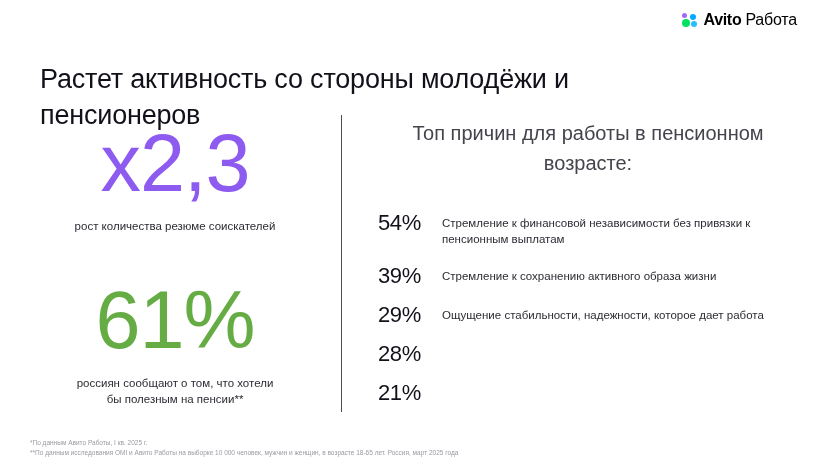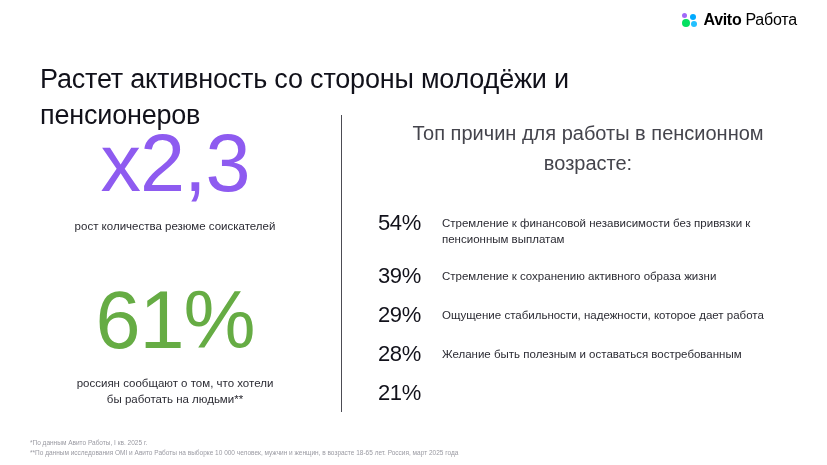--- a/index.html
+++ b/index.html
@@ -181,21 +181,21 @@
     <div class="stat-value purple">x2,3</div>
     <div class="stat-caption">
       <span>рост количества резюме соискателей</span><br>
     </div>
   </div>
 
   <div class="stat-block">
     <div class="stat-value green">61%</div>
     <div class="stat-caption">
       <span>россиян сообщают о том, что хотели</span><br>
-      <span>бы работать на людьми**</span>
+      <span>бы полезным на пенсии**</span>
     </div>
   </div>
 
 </div>
 
 <div class="right-col">
   <div class="reasons-title">Топ причин для работы в пенсионном возрасте:</div>
 
   <div class="reasons-list">
     <div class="reason-row">
@@ -205,21 +205,20 @@
     <div class="reason-row">
       <div class="reason-pct">39%</div>
       <div class="reason-text">Стремление к сохранению активного образа жизни</div>
     </div>
     <div class="reason-row">
       <div class="reason-pct">29%</div>
       <div class="reason-text">Ощущение стабильности, надежности, которое дает работа</div>
     </div>
     <div class="reason-row">
       <div class="reason-pct">28%</div>
-      <div class="reason-text">Желание быть полезным и оставаться востребованным</div>
     </div>
     <div class="reason-row">
       <div class="reason-pct">21%</div>
     </div>
   </div>
 </div>
 
 <div class="footnotes">
   <div class="footnote">*По данным Авито Работы, I кв. 2025 г.</div>
   <div class="footnote">**По данным исследования OMI и Авито Работы на выборке 10 000 человек, мужчин и женщин, в возрасте 18-65 лет. Россия, март 2025 года</div>

